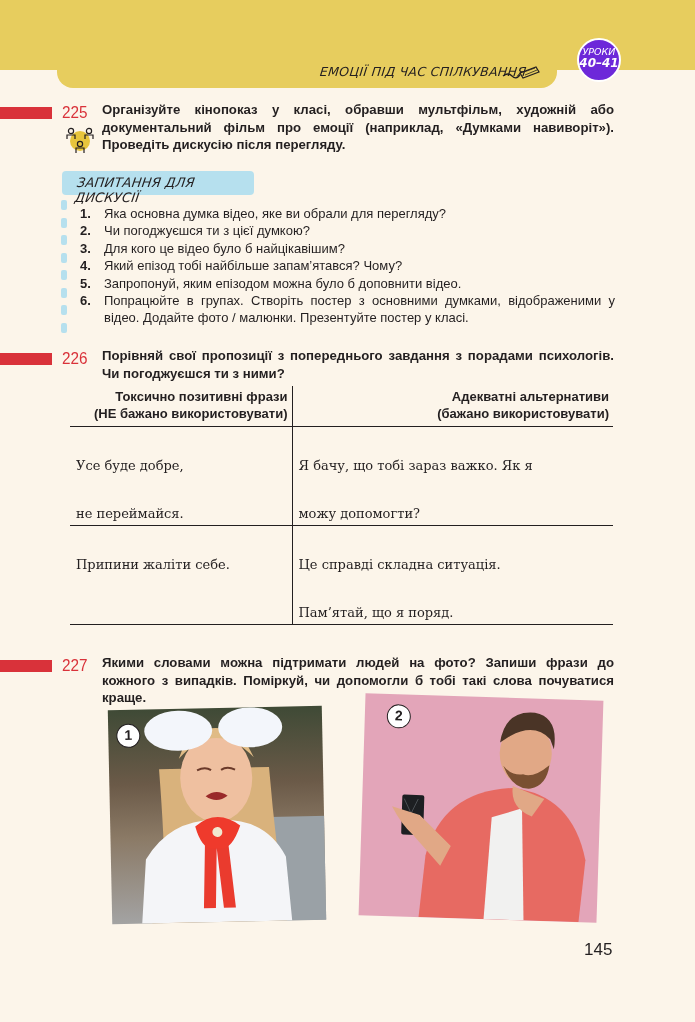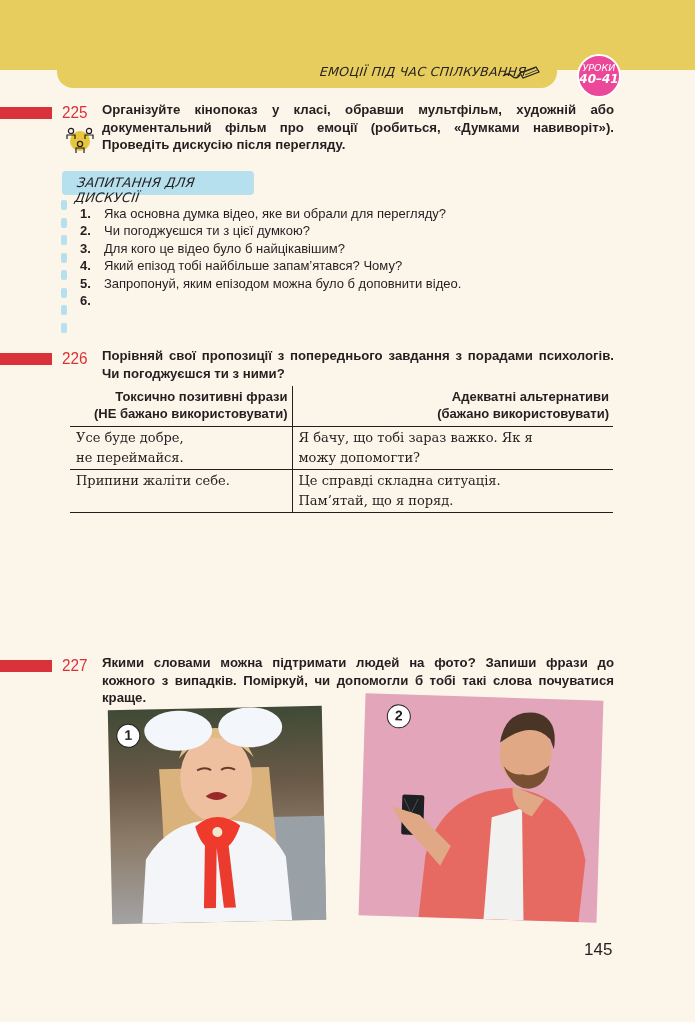--- a/index.html
+++ b/index.html
@@ -3,21 +3,21 @@
 <meta charset="utf-8">
 <style>
   * { box-sizing: border-box; margin: 0; padding: 0; }
   html, body { width: 695px; height: 1022px; overflow: hidden; }
   body { background: #fcf5ea; position: relative; font-family: "Liberation Sans", sans-serif; color: #231f20; }
 
   .top-band { position: absolute; left: 0; top: 0; width: 695px; height: 70px; background: #e7cd5e; }
   .header-tab { position: absolute; left: 57px; top: 58px; width: 500px; height: 30px; background: #e7cd5e; border-radius: 0 0 16px 16px; }
   .header-title { position: absolute; left: 320px; top: 64px; font-family: "DejaVu Sans", sans-serif; font-size: 12.5px; font-style: italic; letter-spacing: 0.3px; color: #231f20; transform: skewX(-6deg); }
   .pencil { position: absolute; left: 502px; top: 64px; width: 40px; height: 16px; }
-  .lesson-badge { position: absolute; left: 577px; top: 54px; width: 44px; height: 44px; border-radius: 50%; background: #ec4899; border: 2px solid #fff; color: #fff; text-align: center; font-family: "DejaVu Sans", sans-serif; font-style: italic; }
+  .lesson-badge { position: absolute; left: 577px; top: 38px; width: 44px; height: 44px; border-radius: 50%; background: #6d28d9; border: 2px solid #fff; color: #fff; text-align: center; font-family: "DejaVu Sans", sans-serif; font-style: italic; }
   .lesson-badge .l1 { font-size: 9.5px; line-height: 11px; margin-top: 6px; }
   .lesson-badge .l2 { font-size: 12px; line-height: 13px; font-weight: bold; text-align: center; }
 
   .red-bar { position: absolute; left: 0; width: 52px; height: 12px; background: #d9323a; }
   .task-num { position: absolute; left: 62px; font-size: 17px; color: #d9323a; font-family: "Liberation Sans", sans-serif; transform: scaleX(0.9); transform-origin: left; }
   .task-text { position: absolute; left: 102px; width: 512px; font-size: 13.2px; font-weight: bold; line-height: 17.5px; text-align: justify; color: #231f20; transform-origin: left; }
 
   .group-icon { position: absolute; left: 65px; top: 126px; width: 30px; height: 30px; }
 
   .questions-tag { position: absolute; left: 62px; top: 171px; width: 192px; height: 24px; background: #b6e0ee; border-radius: 4px; }
@@ -29,21 +29,21 @@
   .q-list { position: absolute; left: 80px; top: 205px; width: 535px; list-style: none; }
   .q-list li { position: relative; padding-left: 24px; font-size: 13px; line-height: 17.4px; color: #231f20; text-align: justify; }
   .q-list li .n { position: absolute; left: 0; font-weight: bold; }
 
   table.phr { position: absolute; left: 70px; top: 386px; width: 543px; border-collapse: collapse; }
   table.phr th { font-weight: bold; font-size: 13px; line-height: 17px; text-align: right; padding: 2px 4px 4px; }
   table.phr th:first-child { border-right: 1px solid #231f20; width: 222px; }
   table.phr thead tr { border-bottom: 1px solid #231f20; }
   table.phr td { font-family: "DejaVu Serif", serif; font-size: 13px; line-height: 20px; padding: 1px 6px 1px 6px; vertical-align: top; border-bottom: 1px solid #231f20; }
   table.phr td:first-child { border-right: 1px solid #231f20; }
-  table.phr td span { display: block; }
+  table.phr td span { display: block; margin-top: 28px; }
 
   .photo { position: absolute; overflow: hidden; background: #eee; }
   .photo1 { left: 110px; top: 708px; width: 214px; height: 214px; transform: rotate(-1.2deg); background: linear-gradient(180deg, #3f4a36 0%, #6b5a48 35%, #8b7a66 60%, #a3a3a3 100%); }
   .photo2 { left: 362px; top: 697px; width: 238px; height: 222px; transform: rotate(1.8deg); background: #e3a5b9; }
   .num-badge { position: absolute; width: 24px; height: 24px; border-radius: 50%; background: #fff; border: 1.5px solid #231f20; font-weight: bold; font-size: 14px; text-align: center; line-height: 21px; color: #231f20; z-index: 2; }
 
   .page-number { position: absolute; left: 584px; top: 940px; font-size: 17px; color: #231f20; }
 </style>
 </head>
 <body>
@@ -56,21 +56,21 @@
   <path d="M18 9 L34 3 L37 8 L21 14 Z" fill="none" stroke="#231f20" stroke-width="1.2"></path>
   <path d="M22 8 L33 4 M23 11 L35 6" stroke="#231f20" stroke-width="0.8"></path>
 </svg>
 <div class="lesson-badge">
   <div class="l1">УРОКИ</div>
   <div class="l2">40–41</div>
 </div>
 
 <div class="red-bar" style="top:107px"></div>
 <div class="task-num" style="top:103px">225</div>
-<div class="task-text" style="top:101px">Організуйте кінопоказ у класі, обравши мультфільм, художній або документальний фільм про емоції (робиться, «Думками навиворіт»). Проведіть дискусію після перегляду.</div>
+<div class="task-text" style="top:101px">Організуйте кінопоказ у класі, обравши мультфільм, художній або документальний фільм про емоції (наприклад, «Думками навиворіт»). Проведіть дискусію після перегляду.</div>
 <svg class="group-icon" viewBox="0 0 30 30">
   <circle cx="15" cy="15" r="10" fill="#e7c53c"></circle>
   <circle cx="6" cy="5" r="2.6" fill="none" stroke="#231f20" stroke-width="1.2"></circle>
   <path d="M2 13 V9 H10 V13" fill="none" stroke="#231f20" stroke-width="1.2"></path>
   <circle cx="24" cy="5" r="2.6" fill="none" stroke="#231f20" stroke-width="1.2"></circle>
   <path d="M20 13 V9 H28 V13" fill="none" stroke="#231f20" stroke-width="1.2"></path>
   <circle cx="15" cy="18" r="2.6" fill="none" stroke="#231f20" stroke-width="1.2"></circle>
   <path d="M11 27 V22 H19 V27" fill="none" stroke="#231f20" stroke-width="1.2"></path>
 </svg>
 
@@ -86,21 +86,21 @@
     <div></div>
     <div></div>
     <div></div>
 </div>
 <ol class="q-list">
   <li><span class="n">1.</span><span>Яка основна думка відео, яке ви обрали для перегляду?</span></li>
   <li><span class="n">2.</span><span>Чи погоджуєшся ти з цієї думкою?</span></li>
   <li><span class="n">3.</span><span>Для кого це відео було б найцікавішим?</span></li>
   <li><span class="n">4.</span><span>Який епізод тобі найбільше запам’ятався? Чому?</span></li>
   <li><span class="n">5.</span><span>Запропонуй, яким епізодом можна було б доповнити відео.</span></li>
-  <li><span class="n">6.</span></li>
+  <li><span class="n">6.</span><span>Попрацюйте в групах. Створіть постер з основними думками, відображеними у відео. Додайте фото / малюнки. Презентуйте постер у класі.</span></li>
 </ol>
 
 <div class="red-bar" style="top:353px"></div>
 <div class="task-num" style="top:349px">226</div>
 <div class="task-text" style="top:347px">Порівняй свої пропозиції з попереднього завдання з порадами психологів. Чи погоджуєшся ти з ними?</div>
 
 <table class="phr">
   <thead>
     <tr>
       <th>

